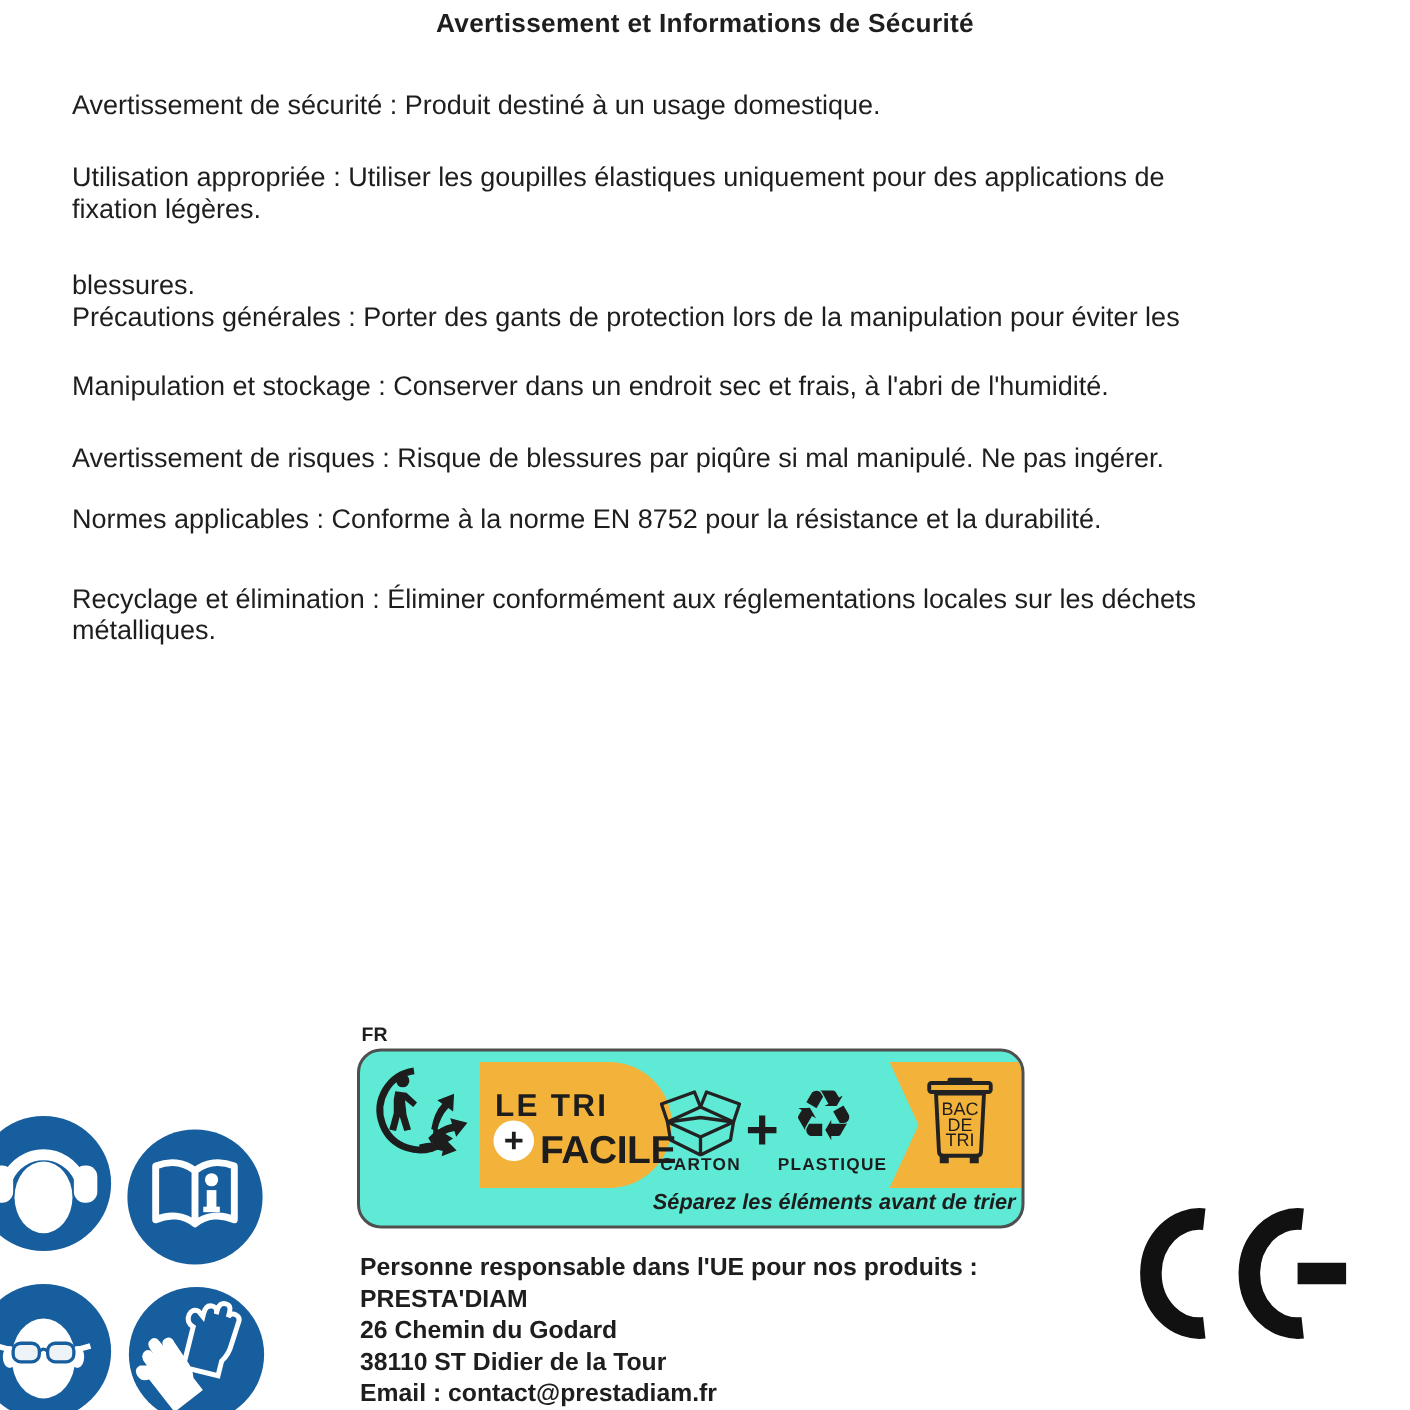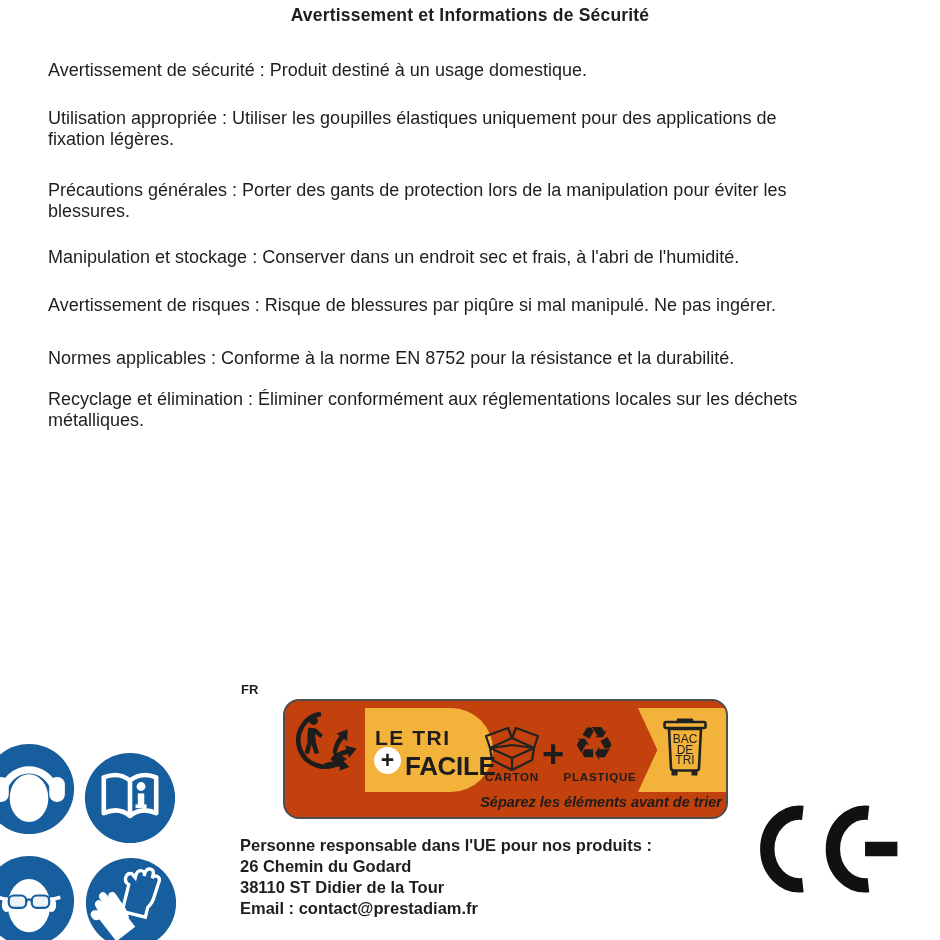--- a/index.html
+++ b/index.html
@@ -16,21 +16,21 @@
   .contact {
     position:absolute; left:240px; top:835px; width:455px; text-align:left;
     font-size:16.5px; line-height:21px; font-weight:bold;
   }
   
   .m-icon { position:absolute; }
   
   .fr-label { position:absolute; left:241px; top:682px; font-size:13px; font-weight:bold; }
   .infotri {
     position:absolute; left:238px; top:699px; width:445px; height:120px;
-    background:#c2410c; border:2px solid #4f4f4f; border-radius:16px; overflow:hidden;margin-left:45px;
+    background:#5eead4; border:2px solid #4f4f4f; border-radius:16px; overflow:hidden;
   }
   .triman { position:absolute; left:8px; top:6px; }
   .band-left {
     position:absolute; left:80px; top:7px; width:128px; height:84px;
     background:#F3B33A; border-radius:0 44px 44px 0;
   }
   .letri { position:absolute; left:90px; top:25px; font-size:21px; font-weight:800; letter-spacing:1.5px; color:#1d1d1d; }
   .facile { position:absolute; left:120px; top:50px; font-size:26px; font-weight:800; letter-spacing:-.3px; color:#1d1d1d; }
   .plus-circle {
     position:absolute; left:89px; top:46px; width:27px; height:27px; border-radius:50%;
@@ -62,30 +62,30 @@
   <div class="title">Avertissement et Informations de Sécurité</div>
 
   <div class="para" style="top:60px">
     <div>Avertissement de sécurité : Produit destiné à un usage domestique.</div>
   </div>
   <div class="para" style="top:108px">
     <div>Utilisation appropriée : Utiliser les goupilles élastiques uniquement pour des applications de</div>
     <div>fixation légères.</div>
   </div>
   <div class="para" style="top:180px">
+    <div>blessures.</div>
     <div>Précautions générales : Porter des gants de protection lors de la manipulation pour éviter les</div>
-    <div>blessures.</div>
   </div>
   <div class="para" style="top:247px">
     <div>Manipulation et stockage : Conserver dans un endroit sec et frais, à l'abri de l'humidité.</div>
   </div>
   <div class="para" style="top:295px">
     <div>Avertissement de risques : Risque de blessures par piqûre si mal manipulé. Ne pas ingérer.</div>
   </div>
-  <div class="para" style="top:348px">
+  <div class="para" style="top:336px">
     <div>Normes applicables : Conforme à la norme EN 8752 pour la résistance et la durabilité.</div>
   </div>
   <div class="para" style="top:389px">
     <div>Recyclage et élimination : Éliminer conformément aux réglementations locales sur les déchets</div>
     <div>métalliques.</div>
   </div>
 
   <svg class="m-icon" style="left:-17px; top:743px" width="92" height="92" viewBox="0 0 100 100">
     <circle cx="50" cy="50" r="49" fill="#175E9E"></circle>
     <path d="M24,46 A28.5,28.5 0 0 1 76,46" fill="none" stroke="#fff" stroke-width="8"></path>
@@ -179,20 +179,21 @@
       <div>BAC</div>
       <div>DE</div>
       <div>TRI</div>
     </div>
 
     <div class="separez">Séparez les éléments avant de trier</div>
   </div>
 
   <div class="contact">
     <div>Personne responsable dans l'UE pour nos produits :</div>
+    <div>PRESTA'DIAM</div>
     <div>26 Chemin du Godard</div>
     <div>38110 ST Didier de la Tour</div>
     <div>Email : contact@prestadiam.fr</div>
   </div>
 
   <svg class="ce-mark" width="142" height="92" viewBox="0 0 158 102">
     <g fill="none" stroke="#111" stroke-width="16">
       <path d="M48.8,10.7 A36,40.5 0 1 0 48.8,91.3"></path>
       <path d="M121.8,10.7 A36,40.5 0 1 0 121.8,91.3"></path>
       <path d="M118,51 L154,51"></path>

